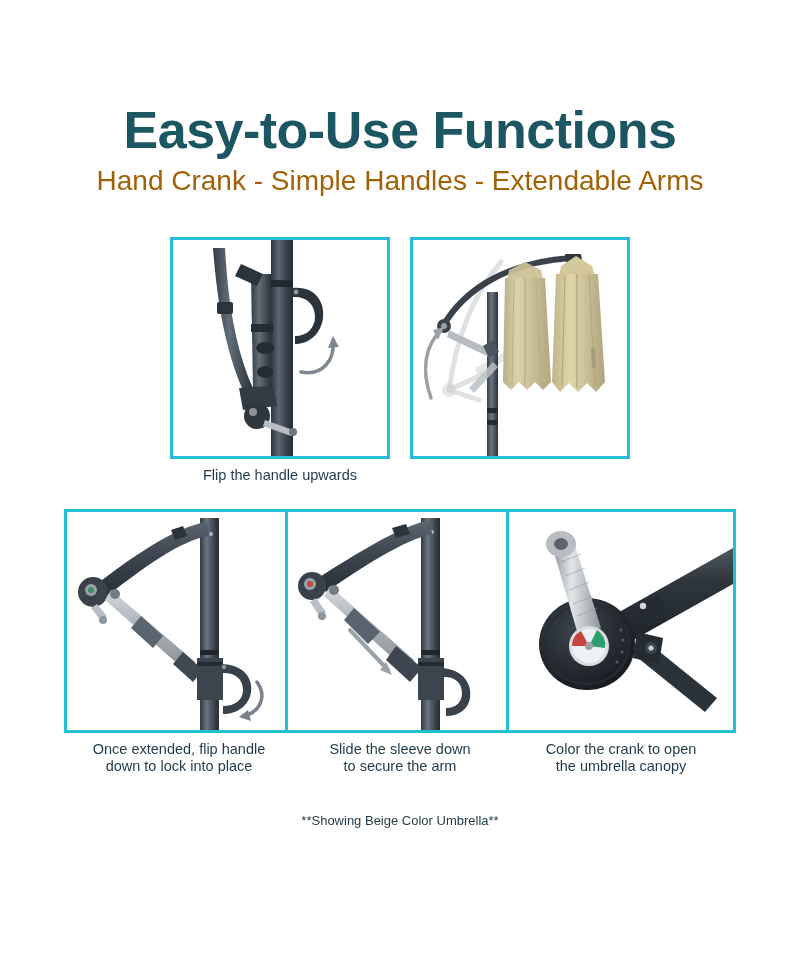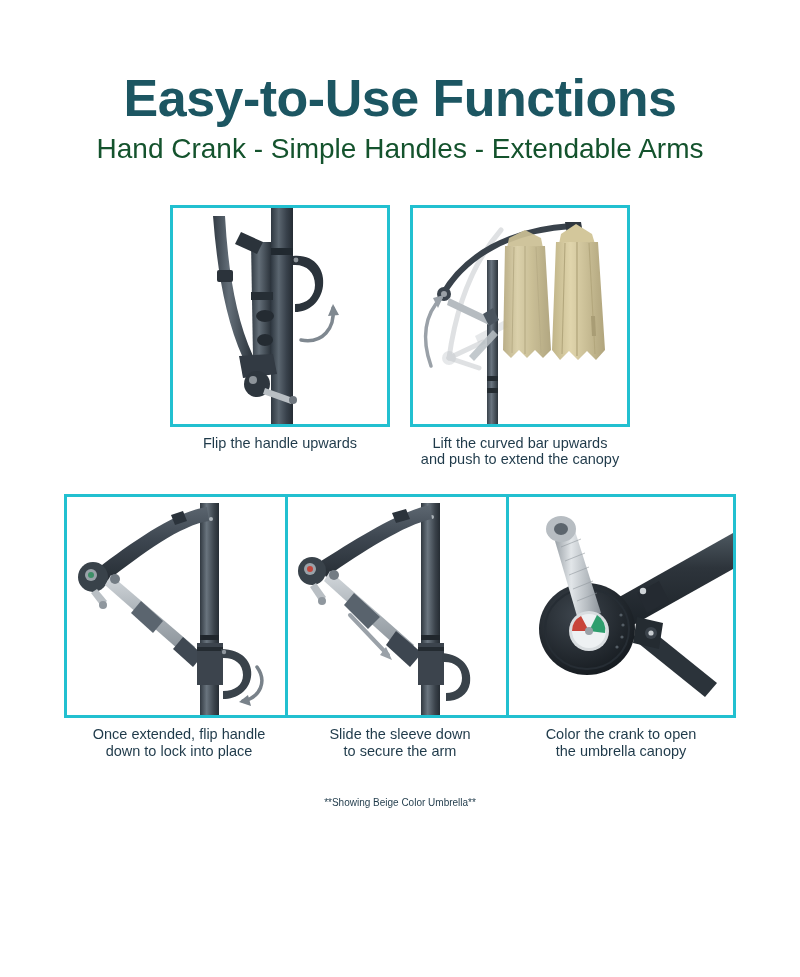--- a/index.html
+++ b/index.html
@@ -19,35 +19,35 @@
   .page {
     width: 800px;
     height: 977px;
     position: relative;
     background: #ffffff;
   }
 
   
   .header {
     text-align: center;
-    padding-top: 72px;
+    padding-top: 104px;
   }
   .main-title {
     font-size: 52px;
     font-weight: bold;
     color: #1c5662;
     letter-spacing: -0.5px;
     line-height: 1.0;
     margin: 0;
     white-space: nowrap;
   }
   .sub-title {
     font-size: 28px;
     font-weight: normal;
-    color: #14532d;
+    color: #a16207;
     margin: 10px 0 0 0;
     line-height: 1.1;
     white-space: nowrap;
   }
 
   
   .row {
     display: flex;
     justify-content: center;
     align-items: flex-start;
@@ -84,21 +84,21 @@
     font-size: 14.5px;
     line-height: 1.15;
     text-align: center;
     color: #1f3a4a;
     white-space: pre-line;
   }
 
   .footnote {
     margin-top: 38px;
     text-align: center;
-    font-size: 10px;
+    font-size: 13px;
     color: #1f3a4a;
   }
 
   
   .art { position: absolute; inset: 0; }
   svg.art-svg { display: block; width: 100%; height: 100%; }
 </style>
 </head>
 <body>
 
@@ -225,22 +225,20 @@
               <path d="M152 35 L 149 146" stroke="#b3a77d" stroke-width="1.1" fill="none"></path>
               <path d="M176 35 L 182 146" stroke="#b3a77d" stroke-width="1.1" fill="none"></path>
               <path d="M178 108 L 182 108 L 183 128 L 179 128 Z" fill="#a99d75"></path>
             </g>
 
             <path d="M18 158 C 8 130, 12 106, 28 90" stroke="#9aa1a8" stroke-width="3.5" fill="none" stroke-linecap="round"></path>
             <path d="M31 87 L 20 90 L 25 100 Z" fill="#9aa1a8"></path>
           </svg>
         </div>
       </div>
-      <div class="caption">Lift the curved bar upwards
-and push to extend the canopy</div>
     </div>
 
   </div>
 
   <div class="row row-bottom">
 
     <div class="step step-bottom">
       <div class="frame frame-bottom">
         <div class="art">
           <svg class="art-svg" viewBox="0 0 224 218" xmlns="http://www.w3.org/2000/svg">

